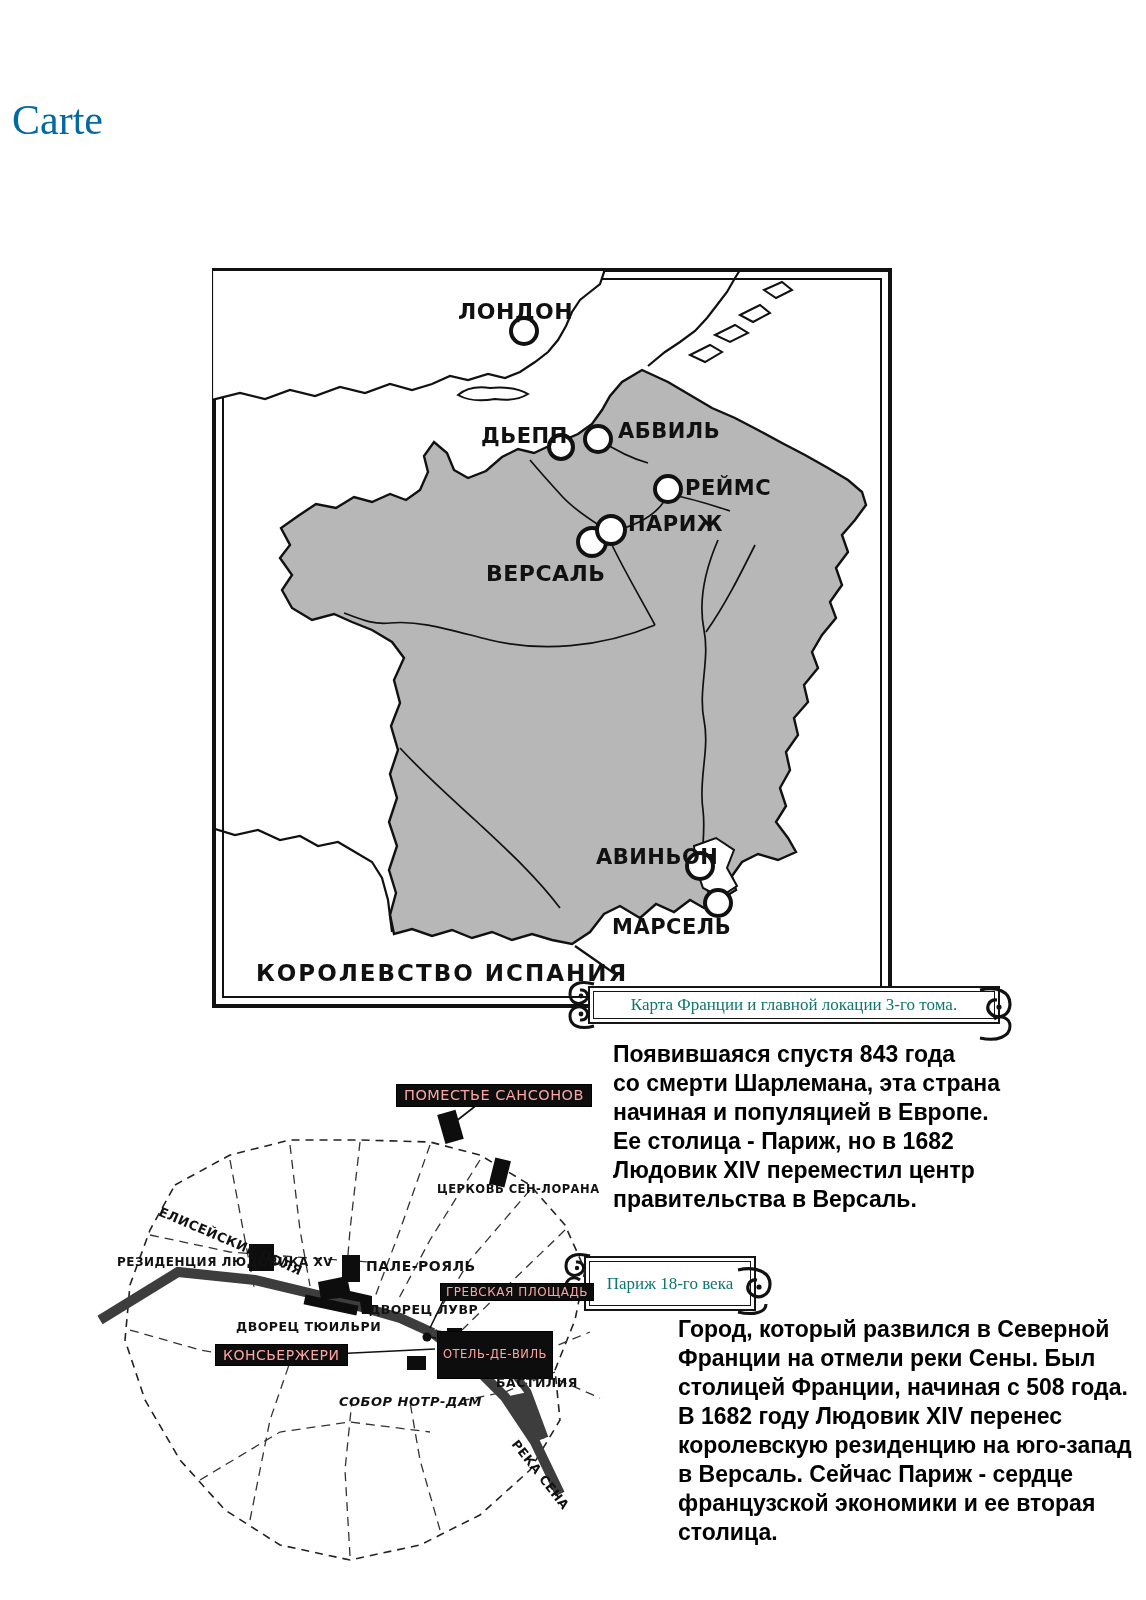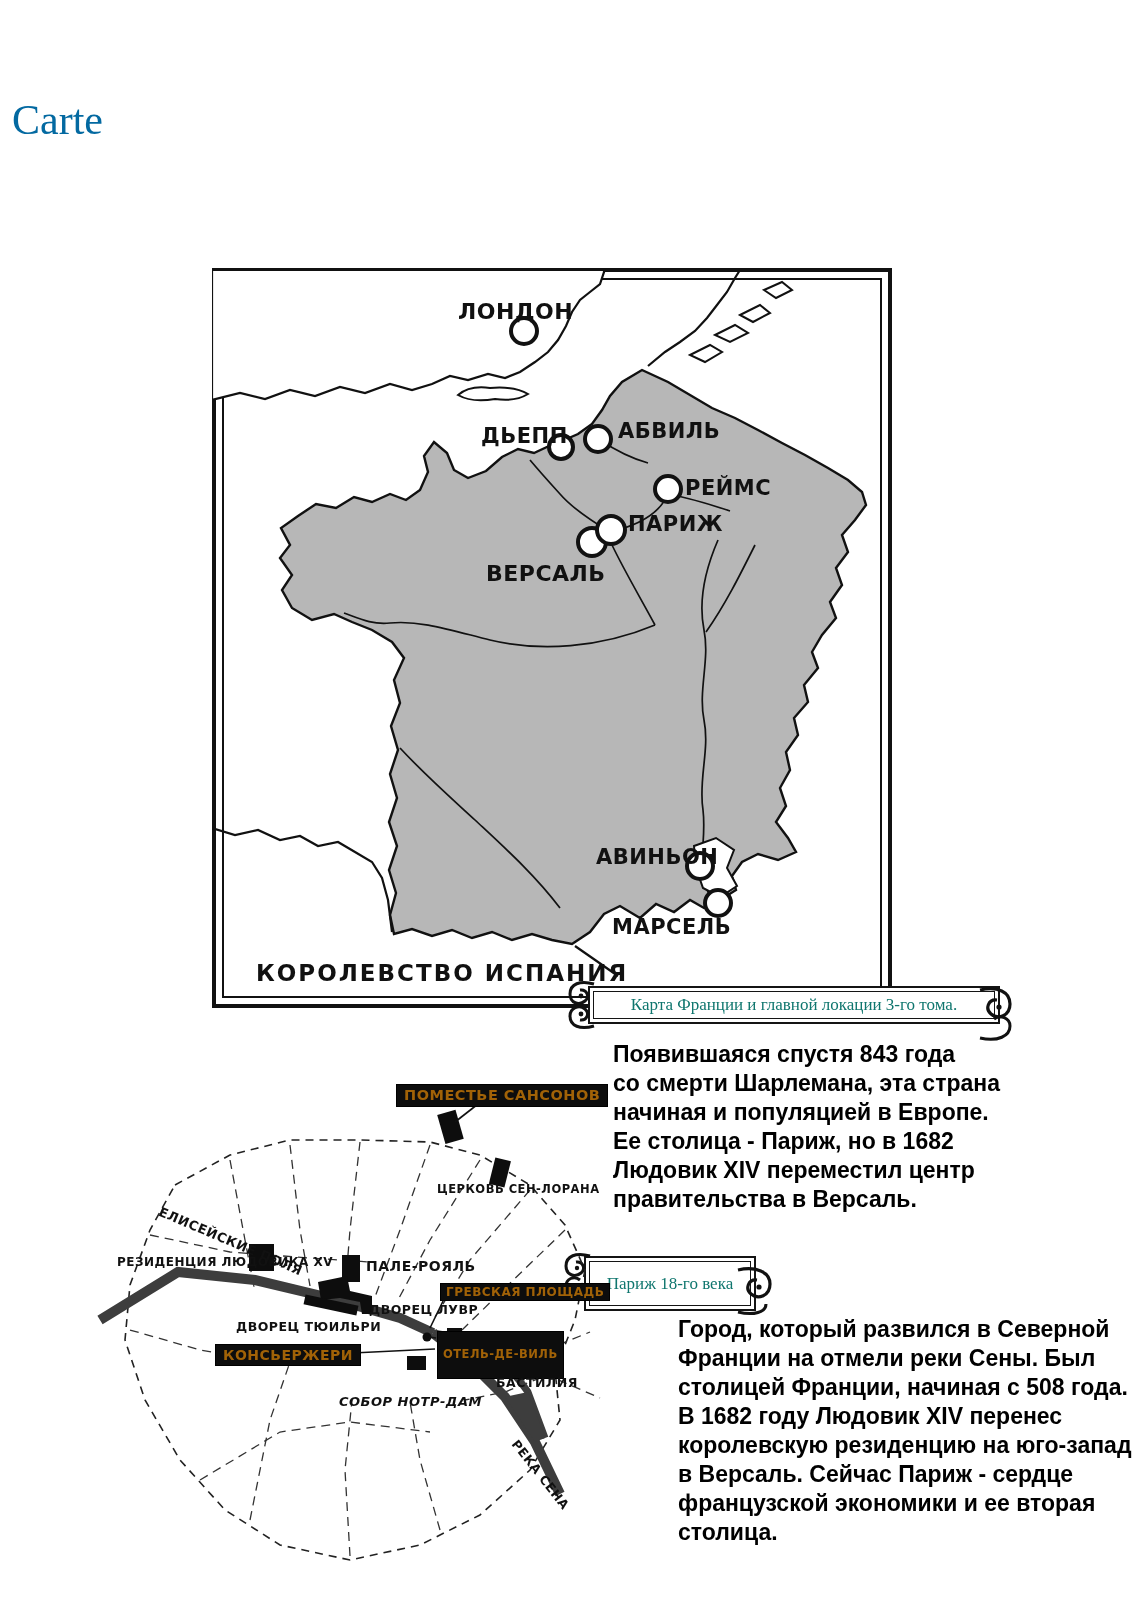--- a/index.html
+++ b/index.html
@@ -5,22 +5,22 @@
   html,body{margin:0;padding:0;background:#ffffff;}
   #page{position:relative;width:1146px;height:1600px;background:#ffffff;overflow:hidden;
         font-family:"Liberation Sans",sans-serif;color:#111;}
   .abs{position:absolute;}
   .serif{font-family:"Liberation Serif","DejaVu Serif",serif;}
   .ttl{width:1132px;left:12px;text-align:left;color:#0369a1;}
   
   .clabel{font-family:"DejaVu Sans",sans-serif;font-weight:bold;color:#111;
           white-space:nowrap;letter-spacing:.5px;line-height:1;}
   
-  .blabel{background:#0d0d0d;color:#a16207;border:1px solid #000;
-          font-family:"DejaVu Sans",sans-serif;font-weight:bold;white-space:nowrap;
+  .blabel{background:#0d0d0d;color:#fca5a5;border:1px solid #000;
+          font-family:"DejaVu Sans",sans-serif;font-weight:normal;white-space:nowrap;
           line-height:1;padding:3px 7px;letter-spacing:.5px;}
   
   .para{font-family:"Liberation Sans",sans-serif;font-weight:bold;color:#000000;
         font-size:23px;line-height:29px;white-space:nowrap;}
   
   .banner{background:#fff;border:2px solid #141414;box-sizing:border-box;
           display:flex;align-items:center;justify-content:center;}
   .banner .inner{position:absolute;left:3px;right:3px;top:3px;bottom:3px;
                  border:1px solid #141414;}
   .banner .cap{position:relative;font-size:17px;color:#0f766e;white-space:nowrap;}

